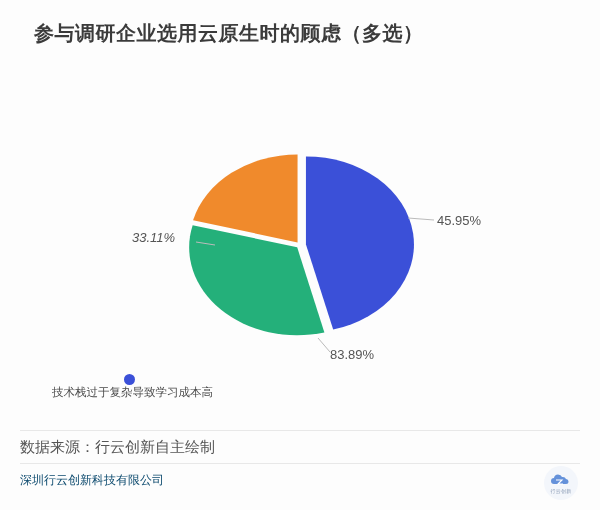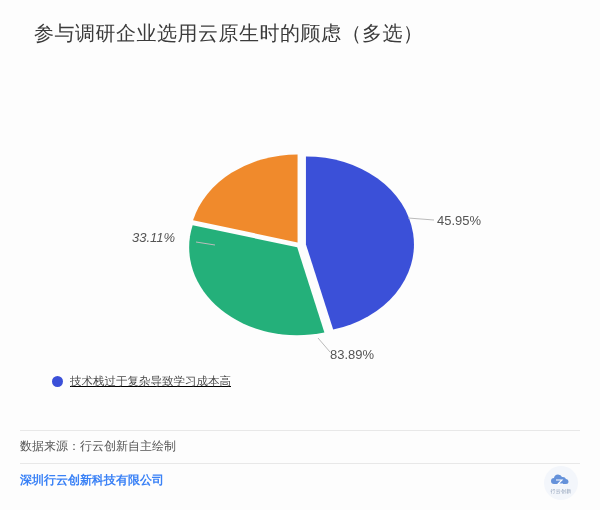--- a/index.html
+++ b/index.html
@@ -19,21 +19,21 @@
     width: 600px;
     height: 510px;
     background: #fdfdfd;
   }
   
   #chart-title {
     position: absolute;
     left: 34px;
     top: 20px;
     font-size: 20px;
-    font-weight: normal;
+    font-weight: bold;
     color: #3b3b3b;
     letter-spacing: 0.5px;
     white-space: nowrap;
     text-align: center;
   }
   
   #pie-area {
     position: absolute;
     left: 0;
     top: 70px;
@@ -65,24 +65,23 @@
     width: 520px;
   }
   .legend-row {
     display: flex;
     flex-direction: row;
     align-items: center;
     margin-bottom: 8px;
   }
   .legend-item {
     display: flex;
-    flex-direction: row;
+    flex-direction: column;
     align-items: center;
     margin-right: 22px;
-    text-decoration: underline;
   }
   .legend-dot {
     width: 11px;
     height: 11px;
     border-radius: 50%;
     margin-right: 7px;
     flex: 0 0 auto;
   }
   .legend-text {
     font-size: 11.5px;
@@ -95,39 +94,38 @@
     position: absolute;
     left: 20px;
     top: 430px;
     width: 560px;
     border-top: 1px solid #e8e8e8;
   }
   #source-text {
     position: absolute;
     left: 20px;
     top: 438px;
-    font-size: 12px;
+    font-size: 15px;
     color: #555555;
     white-space: nowrap;
   }
   #footer-line {
     position: absolute;
     left: 20px;
     top: 463px;
     width: 560px;
     border-top: 1px solid #e8e8e8;
   }
   #footer-text {
     position: absolute;
     left: 20px;
     top: 472px;
     font-size: 12px;
-    color: #3b82f6;
-    white-space: nowrap;
-    font-weight: bold;
+    color: #0c4a6e;
+    white-space: nowrap;
   }
   
   #logo {
     position: absolute;
     right: 22px;
     top: 466px;
     width: 34px;
     height: 34px;
   }
   #logo-badge {

